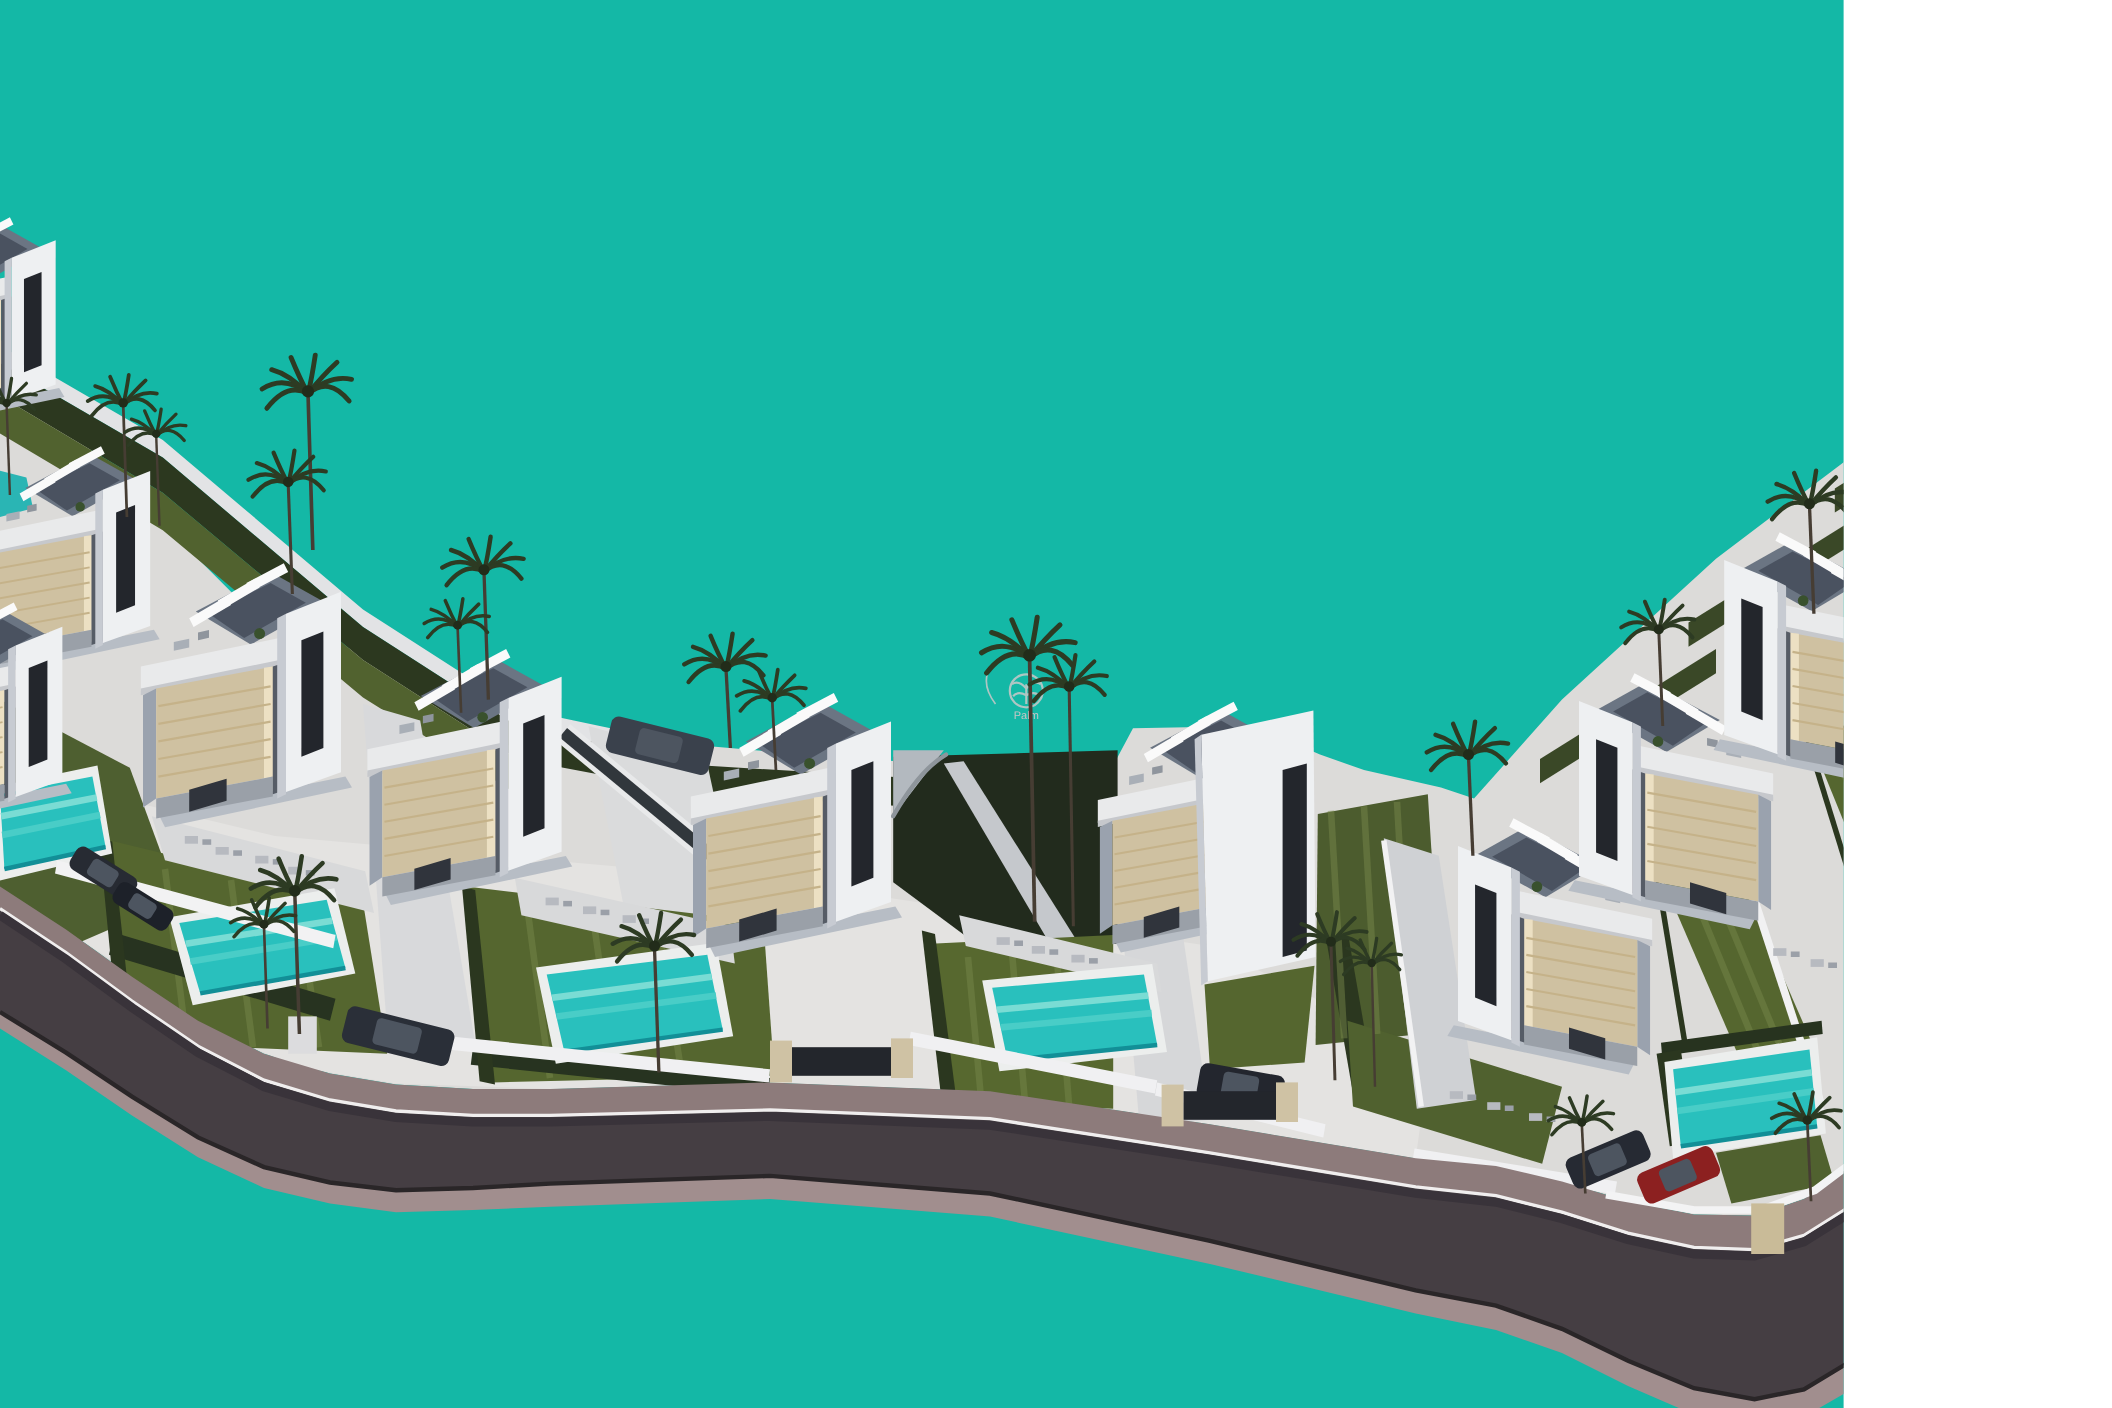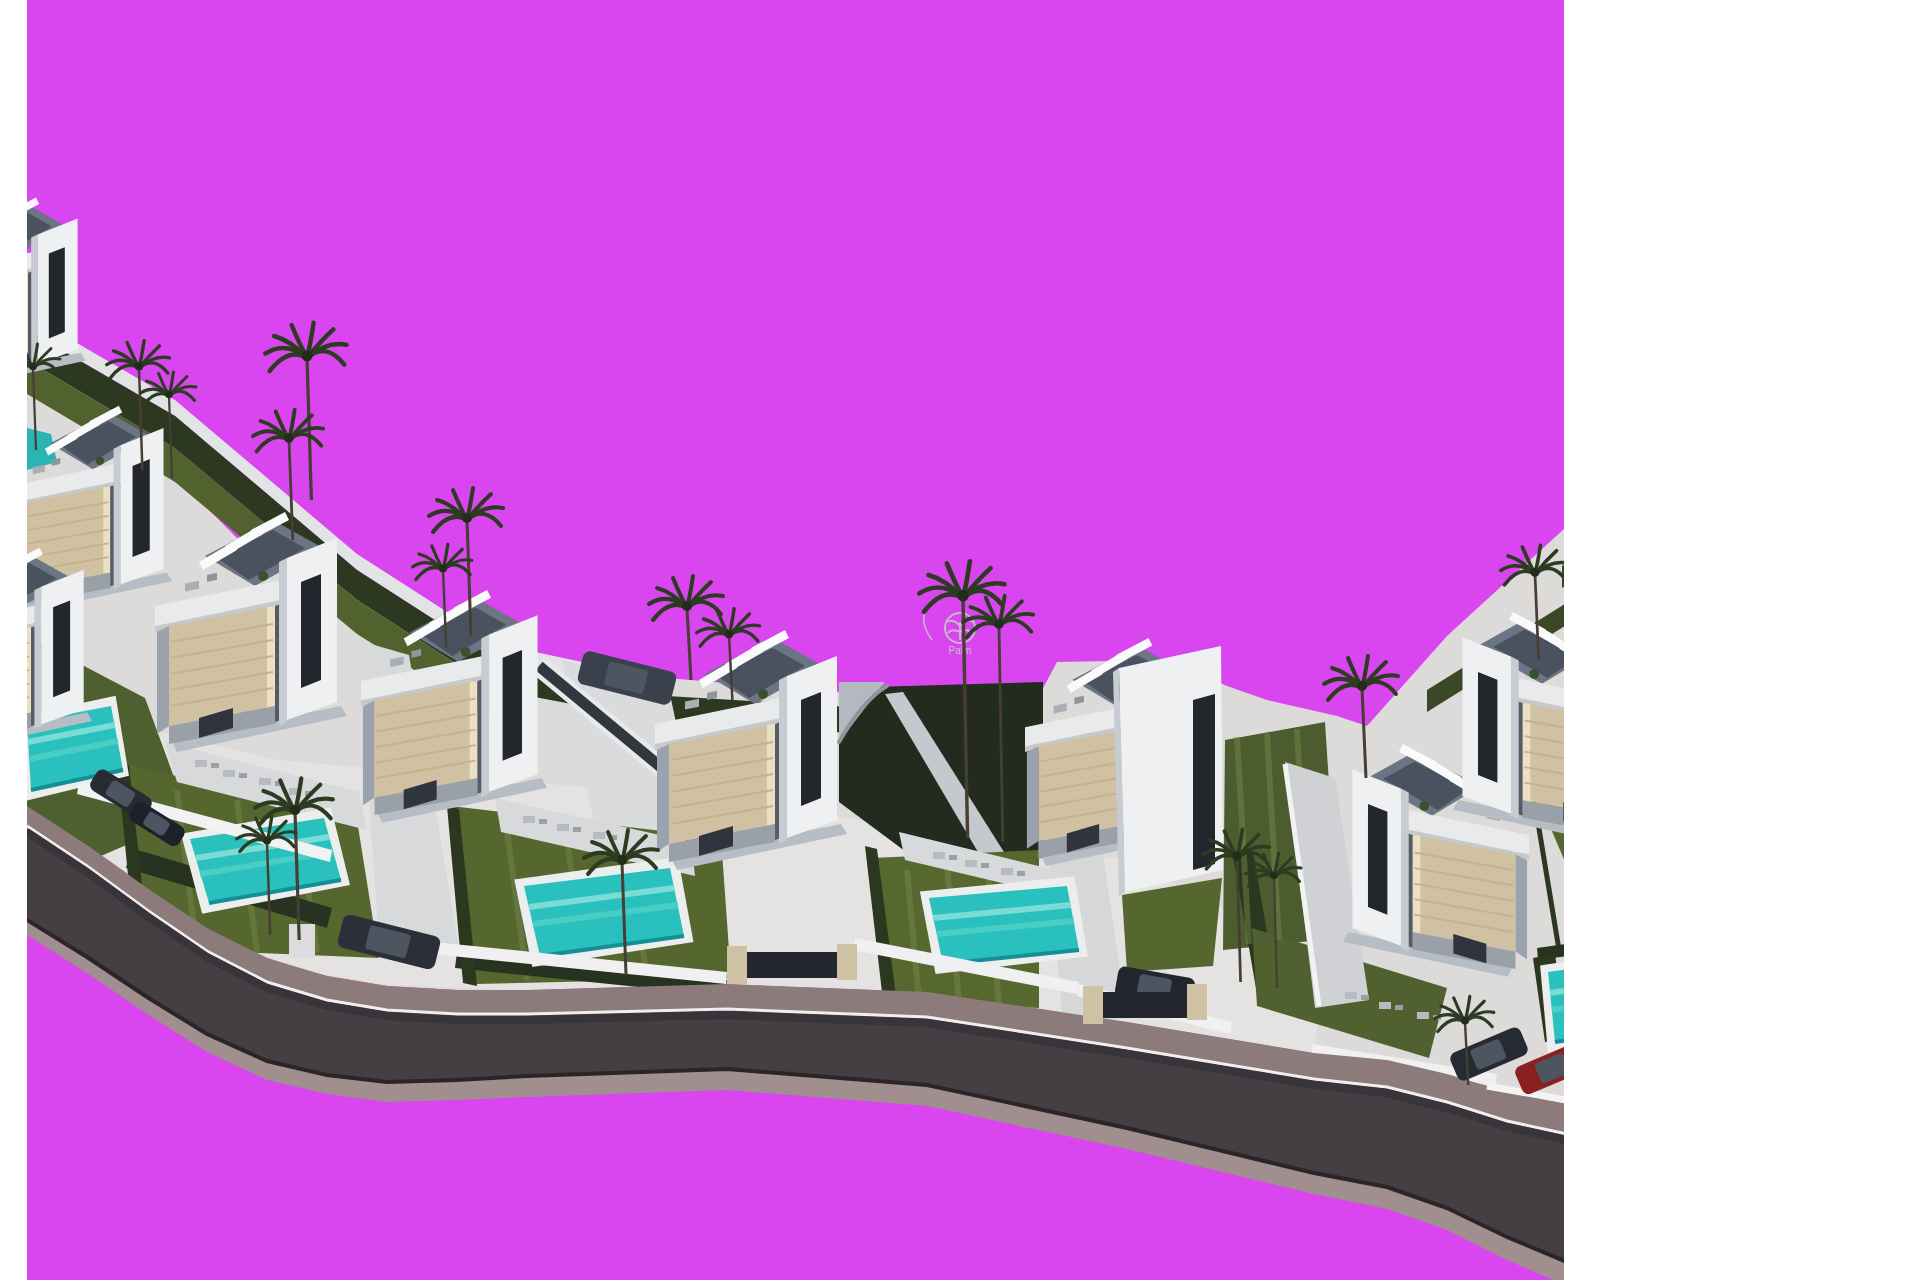--- a/index.html
+++ b/index.html
@@ -1,15 +1,15 @@
 <!DOCTYPE html>
 <html><head><meta charset="utf-8"><title>Villas</title>
 <style>
 html,body{margin:0;padding:0;background:#ffffff;font-family:"Liberation Sans",sans-serif;}
-.stage{position:relative;width:1537px;height:1280px;background:#d946ef;overflow:hidden;margin-left:27px;}
+.stage{position:relative;width:1676px;height:1280px;background:#14b8a6;overflow:hidden;}
 </style></head>
 <body>
 <div class="stage">
 <svg xmlns="http://www.w3.org/2000/svg" width="1920" height="1280" viewBox="0 0 1920 1280">
 <polygon points="0.0,308.0 90.0,418.0 210.0,538.0 420.0,638.0 640.0,678.0 780.0,690.0 816.0,692.0 1014.0,692.0 1030.0,662.0 1140.0,660.0 1200.0,686.0 1240.0,700.0 1310.0,716.0 1340.0,726.0 1420.0,636.0 1560.0,508.0 1700.0,402.0 1830.0,310.0 1920.0,268.0 1920.0,752.0 1920.0,752.0 1878.0,800.0 1835.0,858.0 1790.0,922.0 1750.0,977.0 1715.0,1026.0 1680.0,1062.0 1640.0,1090.0 1595.0,1105.0 1540.0,1104.0 1480.0,1092.0 1420.0,1074.0 1360.0,1060.0 1287.0,1053.0 1100.0,1022.0 900.0,992.0 700.0,984.0 500.0,990.0 430.0,990.0 360.0,986.0 300.0,976.0 240.0,958.0 180.0,928.0 120.0,888.0 60.0,845.0 0.0,806.0" fill="#dcdbd9"></polygon>
 
 <polygon points="0.0,700.0 250.0,760.0 700.0,800.0 1100.0,860.0 1300.0,960.0 1287.0,1053.0 1100.0,1022.0 900.0,992.0 700.0,984.0 500.0,990.0 360.0,985.0 270.0,970.0 190.0,935.0 100.0,872.0 0.0,806.0" fill="#e4e3e1"></polygon>
 
 <polygon points="0.0,314.0 148.0,400.0 330.0,554.0 470.0,644.0 640.0,680.0 640.0,696.0 470.0,660.0 330.0,570.0 148.0,416.0 0.0,330.0" fill="#e2e3e5"></polygon>
 

